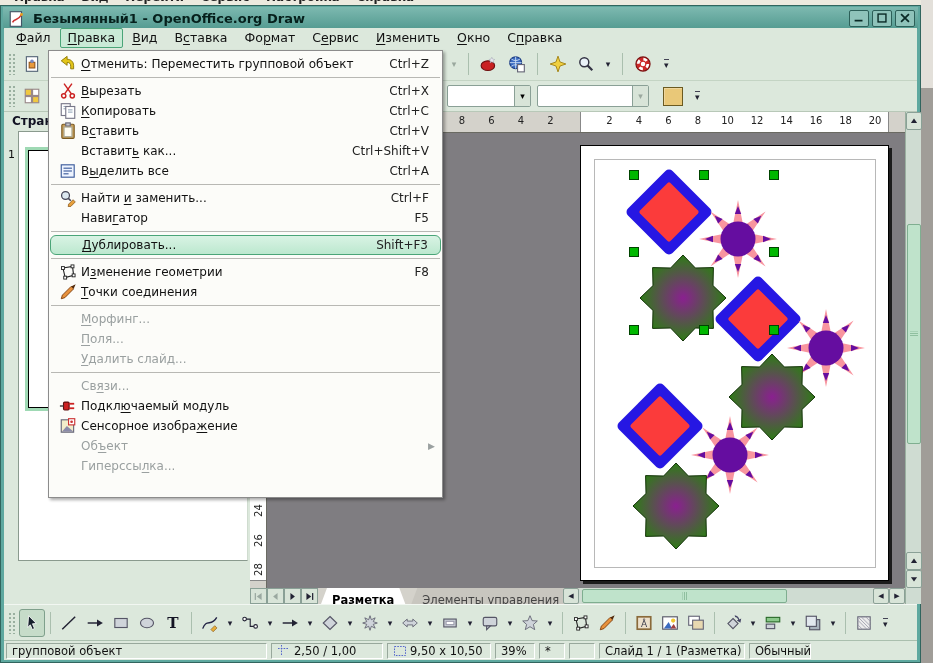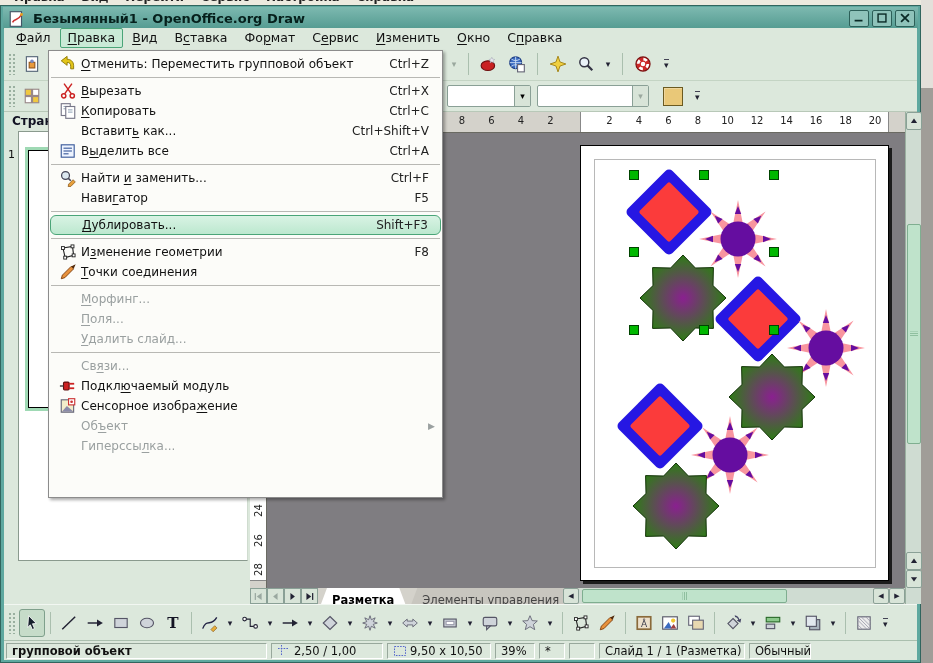--- a/index.html
+++ b/index.html
@@ -624,21 +624,21 @@
           <svg class="ic" width="18" height="18" viewBox="0 0 16 16">
             <rect x="2.5" y="2.5" width="11" height="11" fill="#ececec" stroke="#667"></rect>
             <path d="M2.5 5.5 L10.5 13.5 M2.5 9.5 L6.5 13.5 M5.5 2.5 L13.5 10.5 M9.5 2.5 L13.5 6.5 M2.5 2.5 L13.5 13.5" stroke="#99a" stroke-width="0.7"></path>
           </svg>
         </span>
       </span>
       <span class="more">▾</span>
     </div>
 
   <div class="statusbar" id="statusbar">
-      <span class="scell" style="width: 261px; font-weight: bold;">
+      <span class="scell" style="width: 261px;">
         <span>групповой объект</span>
       </span>
       <span class="scell" style="width: 112px;">
         <span style="display: flex; margin-right: 4px;">
           <svg width="13" height="13" viewBox="0 0 13 13">
             <g stroke="#5566cc" fill="none" stroke-width="1" stroke-dasharray="1.6 1.2">
               <line x1="4.5" y1="1" x2="4.5" y2="12"></line>
               <line x1="1" y1="4.5" x2="12" y2="4.5"></line>
             </g>
           </svg>
@@ -703,20 +703,31 @@
             <line x1="4" y1="6" x2="8" y2="6" stroke="#9ab"></line>
             <rect x="6" y="4" width="8" height="10.5" fill="#fff" stroke="#778"></rect>
             <line x1="8" y1="7" x2="12" y2="7" stroke="#9ab"></line>
             <line x1="8" y1="9" x2="12" y2="9" stroke="#9ab"></line>
           </svg>
         </span>
         <span class="mi-lab"><u>К</u>опировать</span>
         <span class="mi-sc">Ctrl+C</span>
       </div>
       <div class="mi">
+        <span class="mi-ic">
+          <svg class="ic" width="18" height="18" viewBox="0 0 16 16">
+            <rect x="2.5" y="2" width="11" height="12.5" rx="1" fill="#caa05a" stroke="#7a5a20"></rect>
+            <rect x="6" y="0.8" width="4" height="2.8" fill="#c8c8cc" stroke="#667"></rect>
+            <rect x="4.5" y="4.5" width="7" height="8.5" fill="#fffdf2" stroke="#aa9"></rect>
+          </svg>
+        </span>
+        <span class="mi-lab">В<u>с</u>тавить</span>
+        <span class="mi-sc">Ctrl+V</span>
+      </div>
+      <div class="mi">
         <span class="mi-ic"></span>
         <span class="mi-lab">Вставит<u>ь</u> как...</span>
         <span class="mi-sc">Ctrl+Shift+V</span>
       </div>
       <div class="mi">
         <span class="mi-ic">
           <svg class="ic" width="18" height="18" viewBox="0 0 16 16">
             <rect x="2" y="2.5" width="11.5" height="11" fill="#eef4ff" stroke="#3a5a9a"></rect>
             <line x1="4" y1="5.5" x2="11.5" y2="5.5" stroke="#3a5a9a"></line>
             <line x1="4" y1="8" x2="11.5" y2="8" stroke="#3a5a9a"></line>

